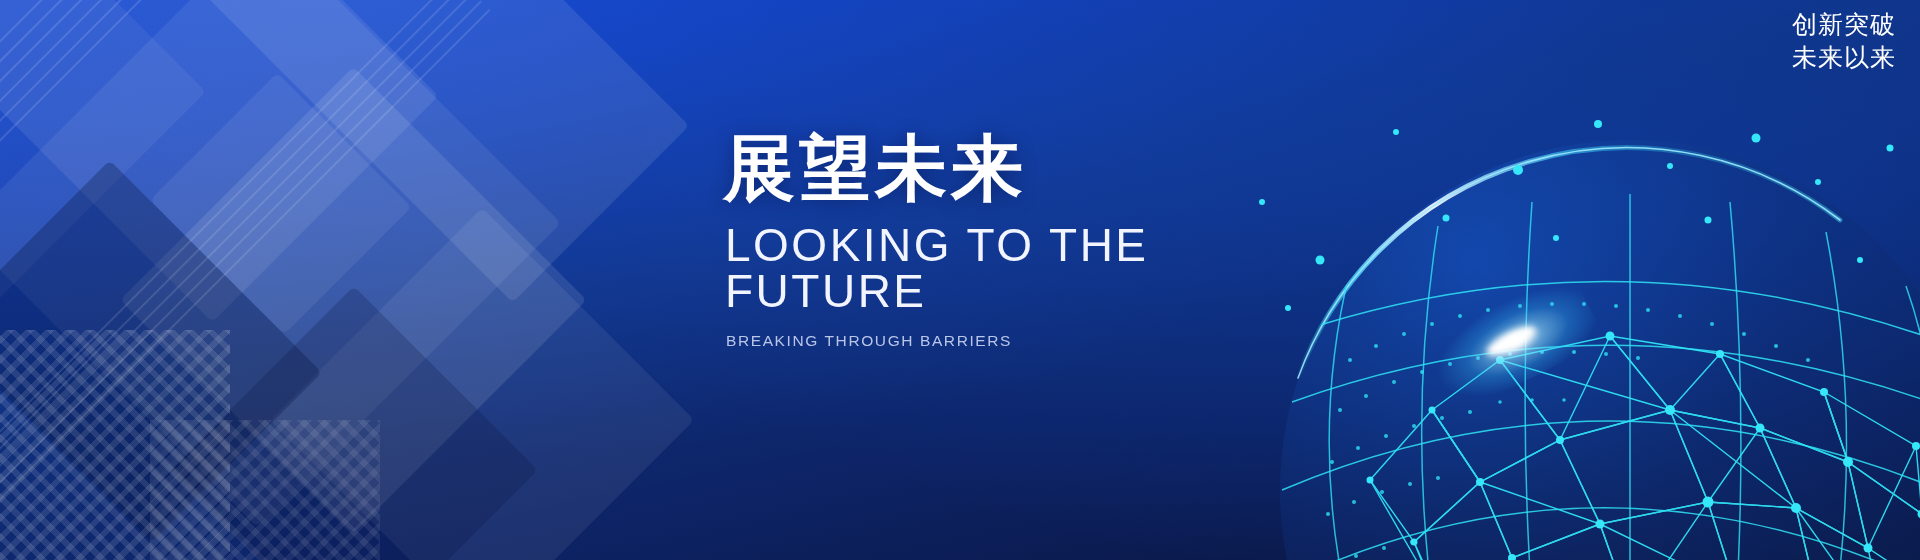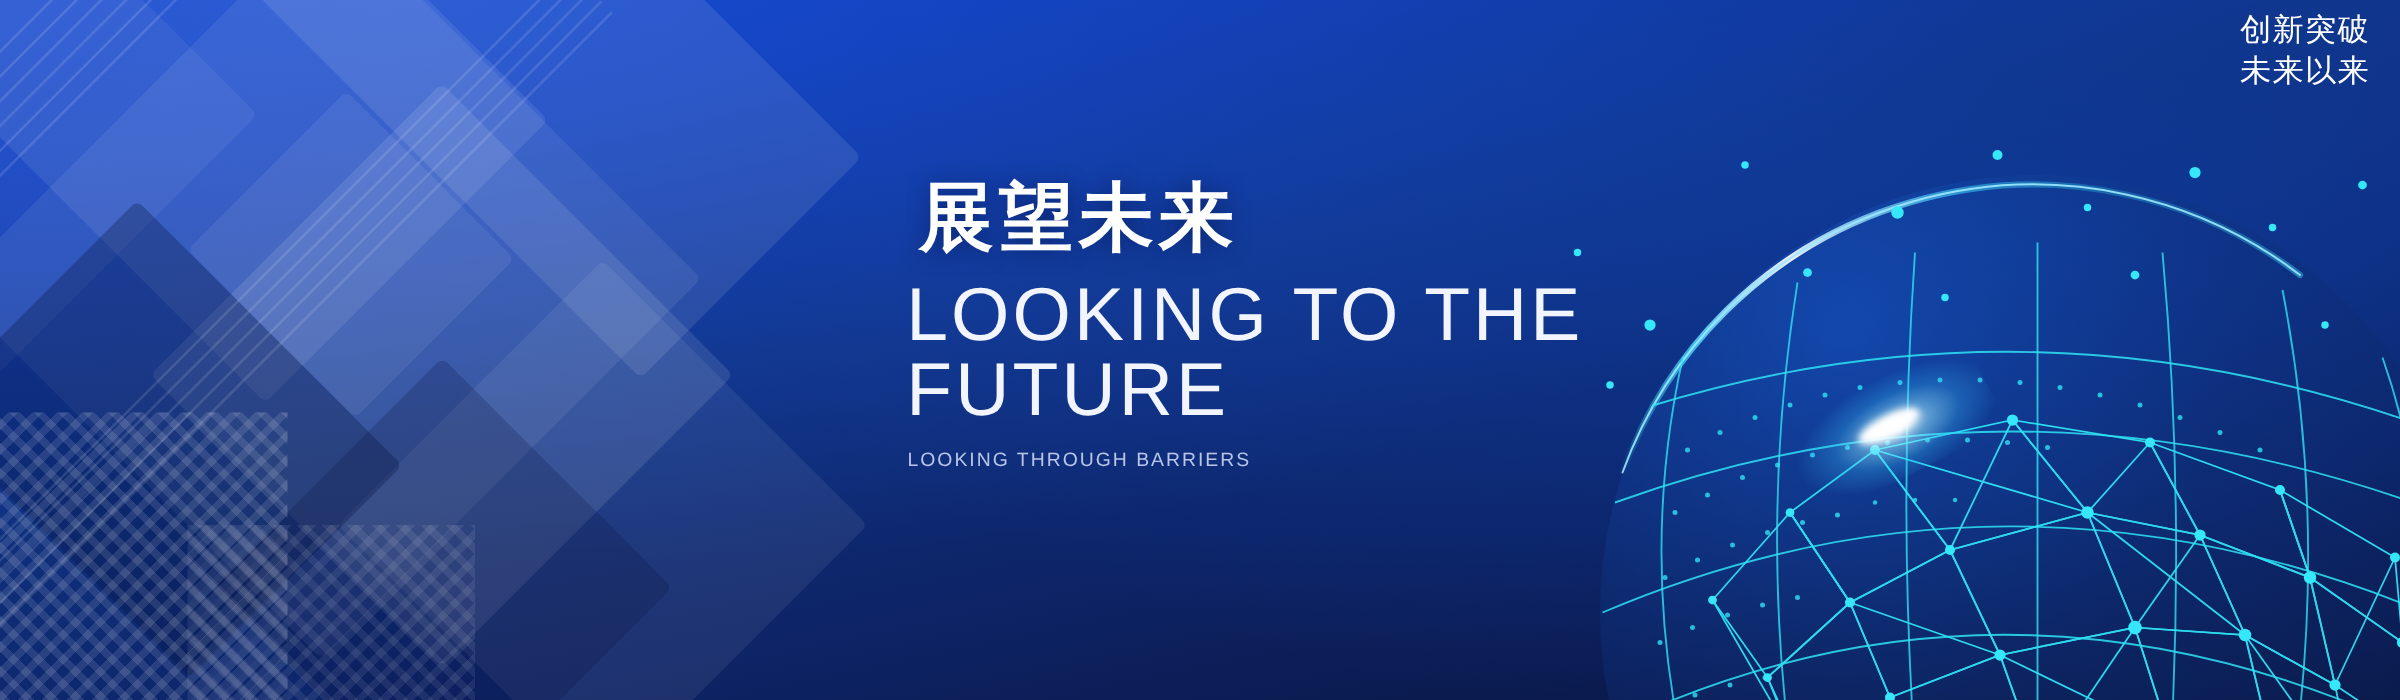--- a/index.html
+++ b/index.html
@@ -49,26 +49,26 @@
   }
   .flare .halo{
     position:absolute;left:36px;top:14px;width:165px;height:80px;
     background:radial-gradient(ellipse at 52% 52%, rgba(255,255,255,.95) 0%, rgba(150,232,255,.55) 22%, rgba(54,190,250,.28) 45%, rgba(30,140,240,0) 72%);
     transform:rotate(-27deg);
   }
 
   
   .copy{position:absolute;left:723px;top:132px;width:620px;color:#fff;}
   .h1{
-    font-size:60px;line-height:1.0;font-weight:700;
-    letter-spacing:4px;margin:12px;
+    font-size:72px;line-height:1.0;font-weight:700;
+    letter-spacing:4px;margin:0;
     text-shadow:0 2px 18px rgba(0,14,60,.45);
   }
   .h2{
-    font-size:60px;line-height:1.0;font-weight:400;
+    font-size:46px;line-height:1.0;font-weight:400;
     letter-spacing:2.5px;margin:18px 0 0 2px;color:#f2f5ff;
   }
   .zh-lines{margin:20px 0 0 2px;}
   .zh-lines div{
     font-size:28px;line-height:1.34;font-weight:400;letter-spacing:1px;color:#f4f7ff;
   }
   .en-lines{margin:14px 0 0 3px;}
   .en-lines div{
     font-size:15.5px;line-height:1.72;letter-spacing:1.6px;
     color:#b9c6e8;font-weight:400;
@@ -339,21 +339,21 @@
       <div class="core"></div>
     </div>
   </div>
 
   <div class="copy">
     <h1 class="h1">展望未来</h1>
     <div class="h2">LOOKING TO THE FUTURE</div>
 
 
     <div class="en-lines">
-      <div>LOOKING THROUGH BARRIERS</div>
+      <div>BREAKING THROUGH BARRIERS</div>
     </div>
   </div>
 
   <div class="corner">
     <div>创新突破</div>
     <div>未来以来</div>
   </div>
 
 </div>
 

